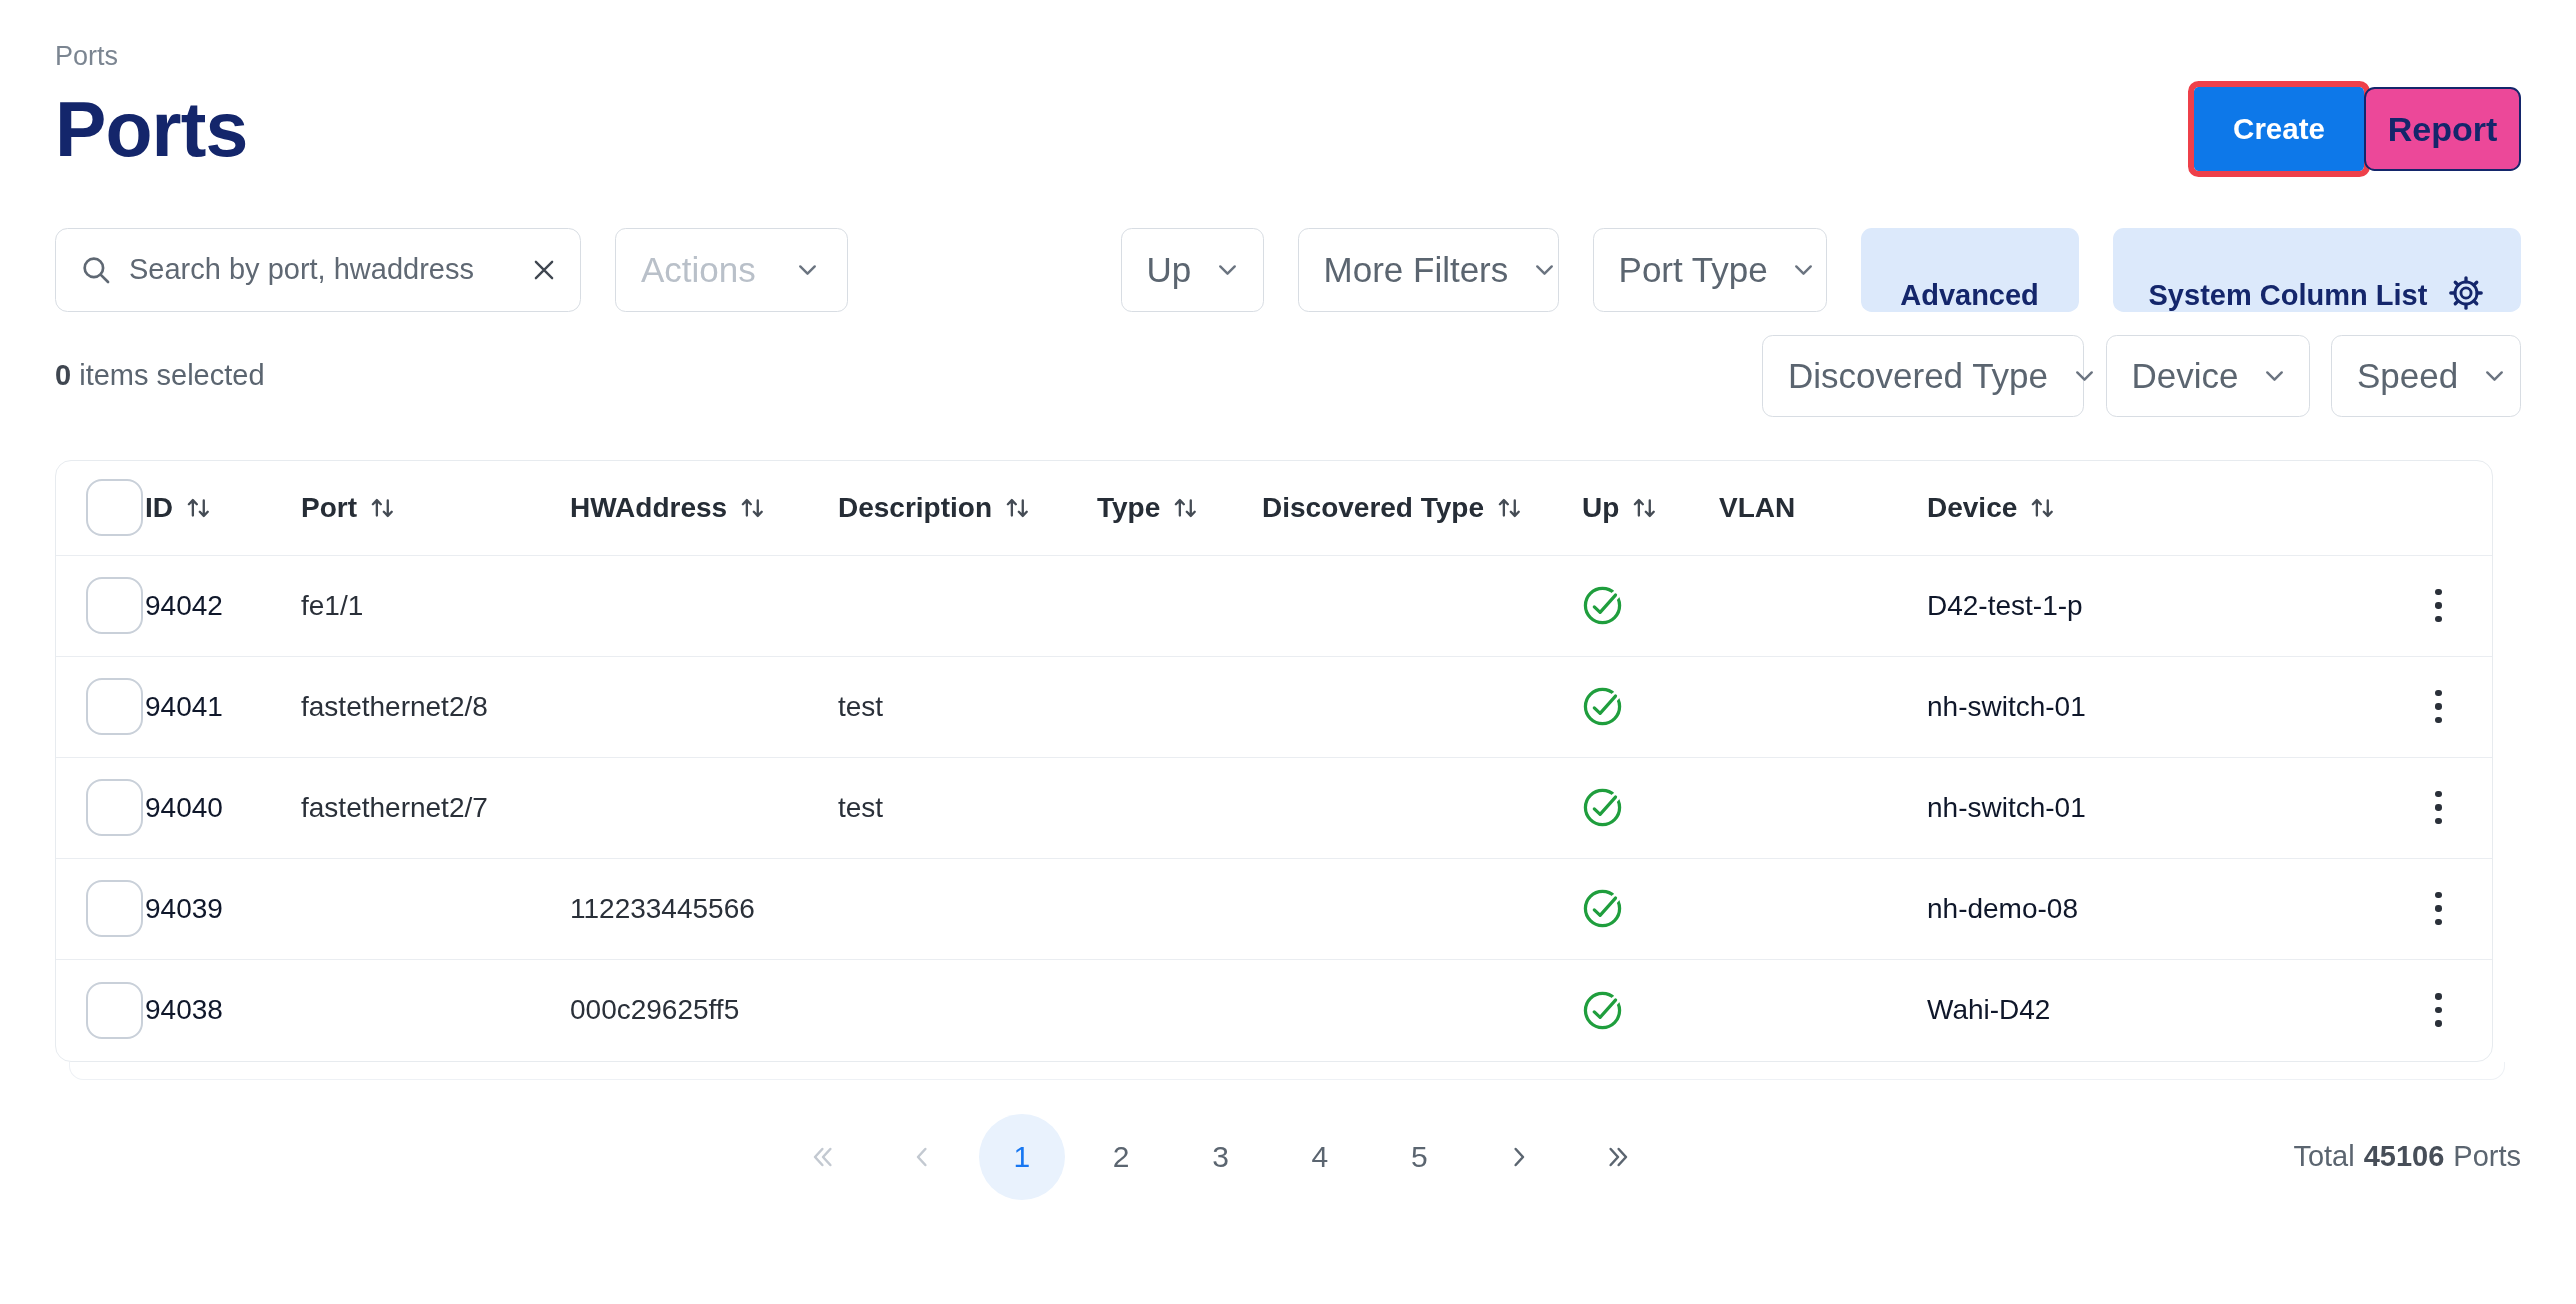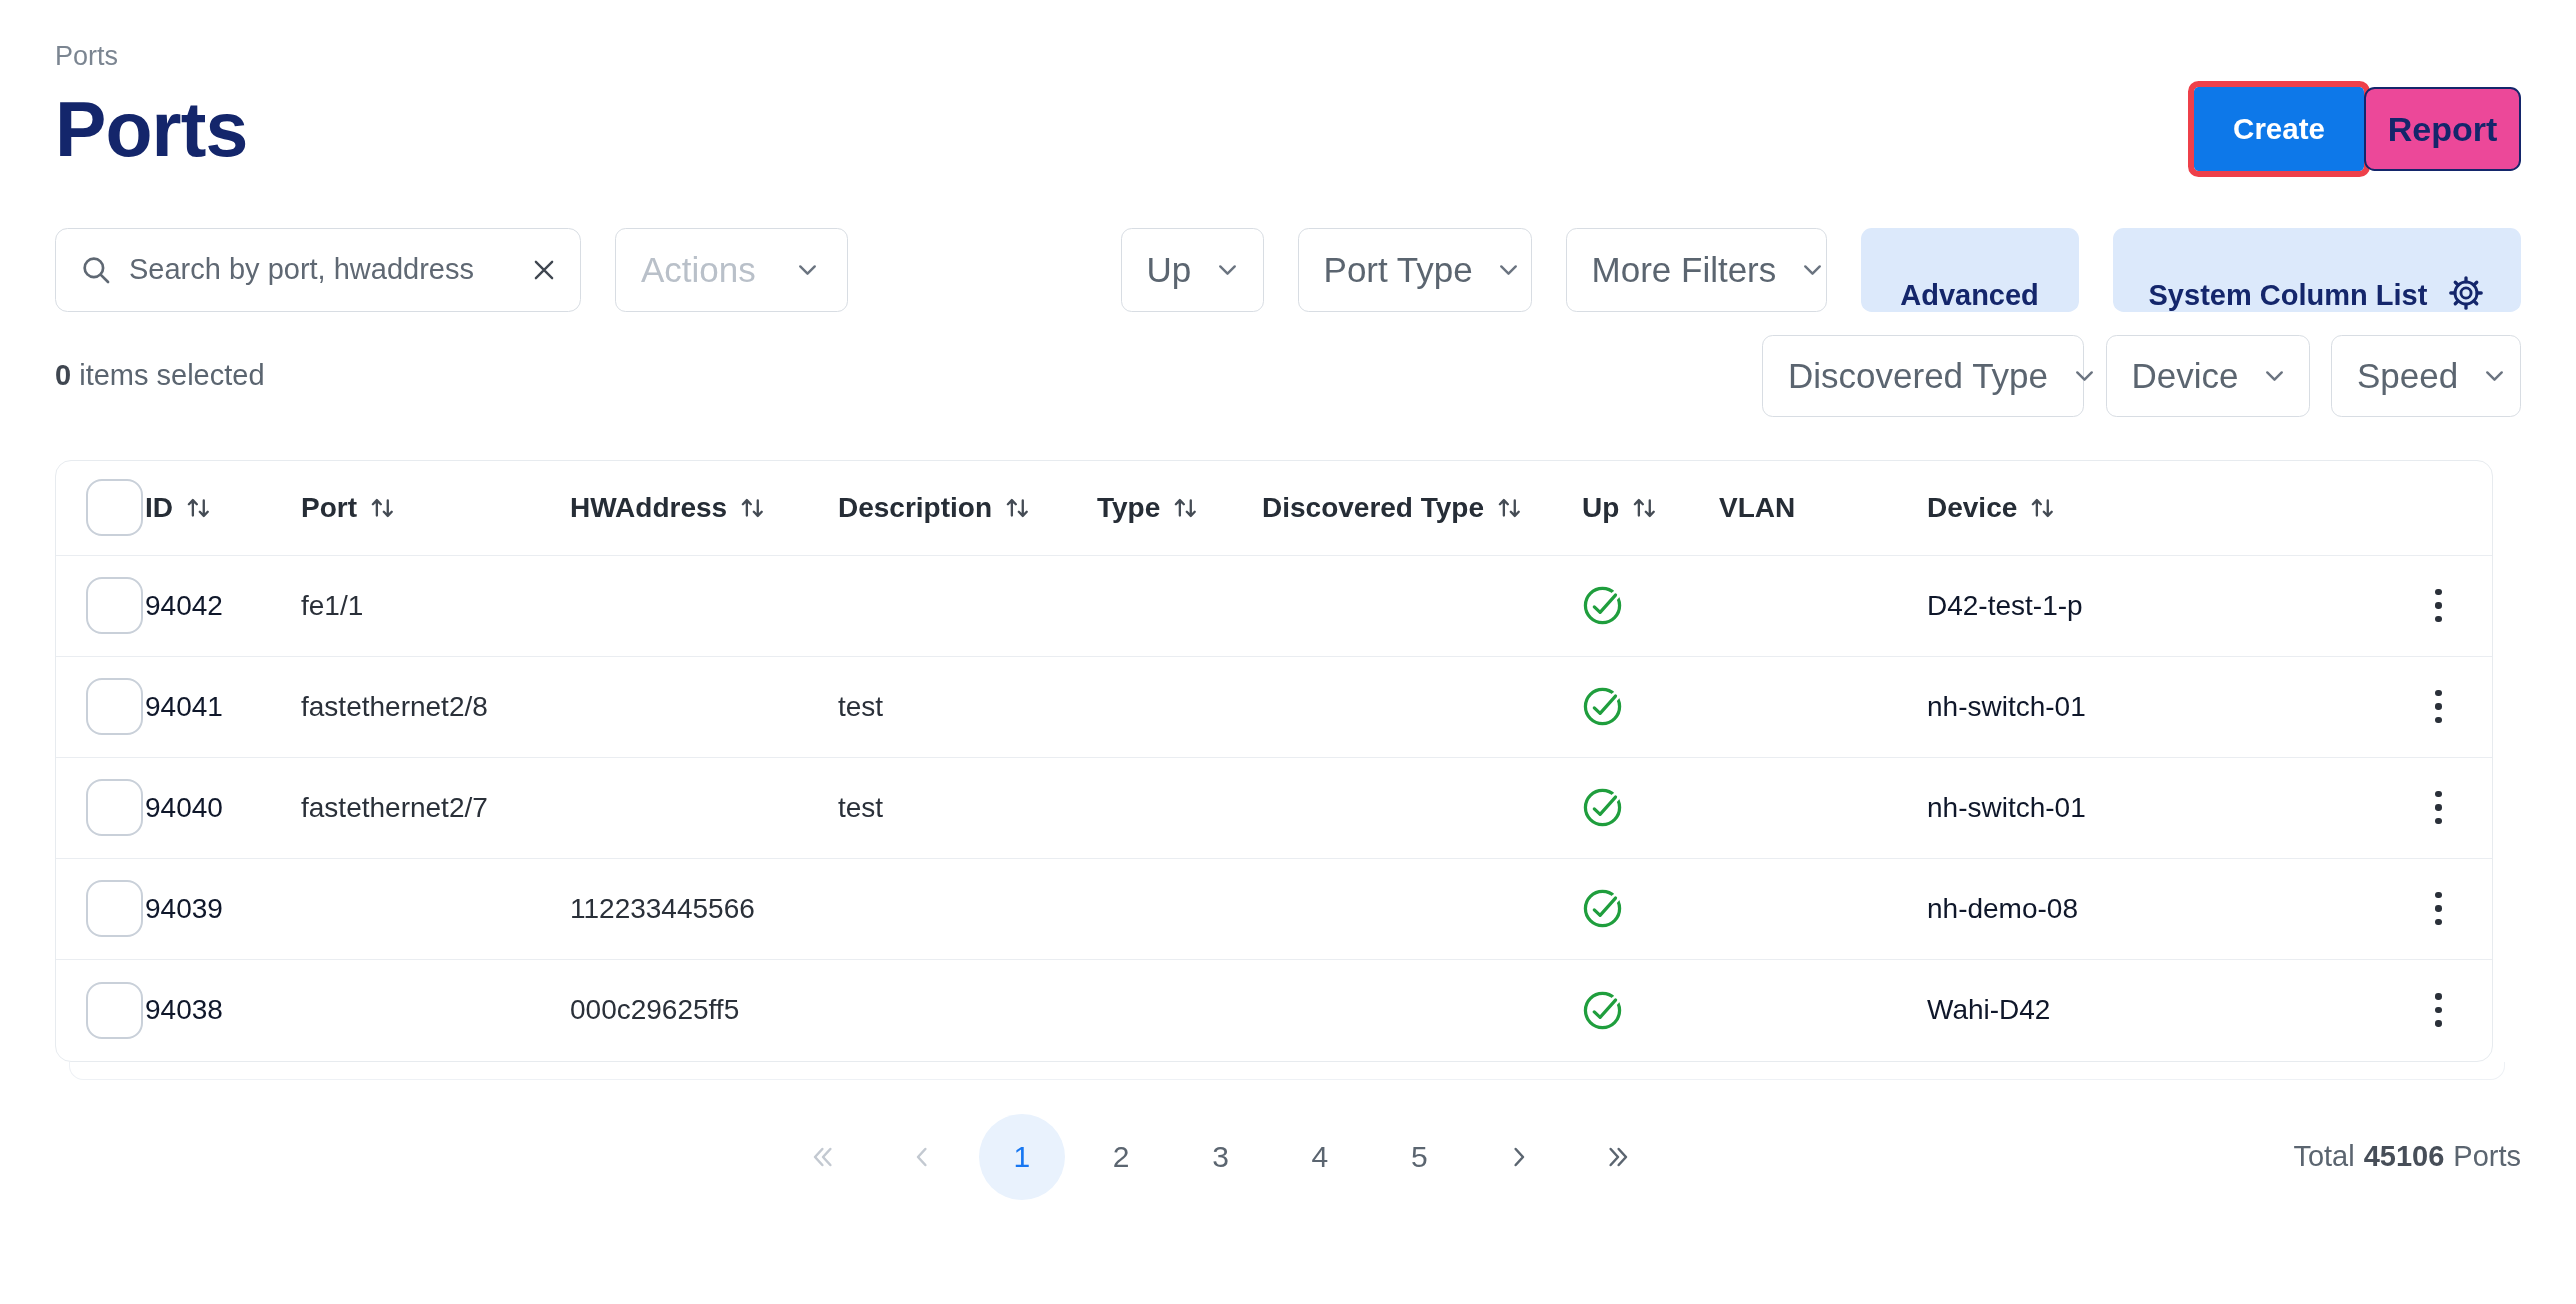--- a/index.html
+++ b/index.html
@@ -140,31 +140,31 @@
 
     <div class="dropdown" style="width:143px">
       <span>Up</span>
       <span class="icon">
           <svg width="29" height="29" viewBox="0 0 24 24">
             <use href="#svg-chevron-down"></use>
           </svg>
         </span>
     </div>
 
+    <div class="dropdown" style="width:261px">
+      <span>More Filters</span>
+      <span class="icon">
+          <svg width="29" height="29" viewBox="0 0 24 24">
+            <use href="#svg-chevron-down"></use>
+          </svg>
+        </span>
+    </div>
+
     <div class="dropdown" style="width:234px">
       <span>Port Type</span>
-      <span class="icon">
-          <svg width="29" height="29" viewBox="0 0 24 24">
-            <use href="#svg-chevron-down"></use>
-          </svg>
-        </span>
-    </div>
-
-    <div class="dropdown" style="width:261px">
-      <span>More Filters</span>
       <span class="icon">
           <svg width="29" height="29" viewBox="0 0 24 24">
             <use href="#svg-chevron-down"></use>
           </svg>
         </span>
     </div>
 
     <button class="btn-pill" style="justify-content:center;width:218px;padding:0">
       <span>Advanced</span>
     </button>

